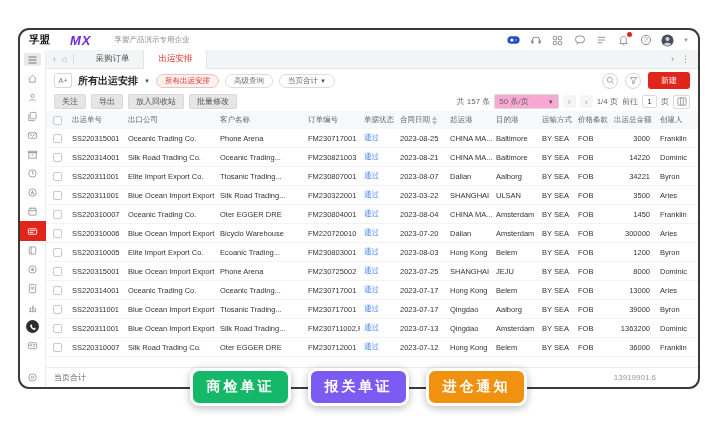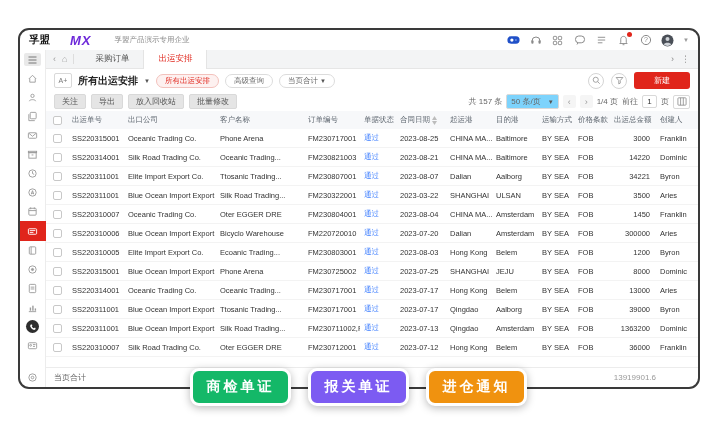--- a/index.html
+++ b/index.html
@@ -56,29 +56,29 @@
               font-size:7px; color:#777; display:flex; align-items:center; justify-content:center; }
   .view-title { font-size:10px; font-weight:bold; color:#222; }
   .caret { font-size:6px; color:#555; }
   .pill { height:14px; border-radius:7px; display:flex; align-items:center; padding:0 8px;
           font-size:7.5px; border:1px solid #dcdcdc; color:#666; background:#fff; cursor:pointer; }
   .pill.red { color:#e0251b; border-color:#f3c1bc; background:#fdf1f0; }
   .toolbar-right { margin-left:auto; display:flex; align-items:center; gap:7px; }
   .circ-ico { width:16px; height:16px; border-radius:50%; border:1px solid #d5d5d5;
               display:flex; align-items:center; justify-content:center; cursor:pointer; }
   .btn-new { background:#e0251b; color:#fff; font-size:8px; border:none; border-radius:3px;
-             padding:3px 20px; cursor:pointer; }
+             padding:3px 13px; cursor:pointer; }
 
   
   .actions { height:19px; display:flex; align-items:center; gap:5px; padding:0 8px; flex:0 0 auto; }
   .btn { border:1px solid #d9d9d9; border-radius:2px; background:#e5e5e5; font-size:8px;
          color:#555; padding:2px 7px; line-height:1.2; cursor:pointer; white-space:nowrap; }
   .pagination { margin-left:auto; display:flex; align-items:center; gap:4px; font-size:8px; color:#666; }
   .pg-select { border:1px solid #d9d9d9; border-radius:2px; padding:1px 4px; display:flex;
-               align-items:center; gap:7px; cursor:pointer; background:#7dd3fc; }
+               align-items:center; gap:19px; cursor:pointer; background:#f9a8d4; }
   .pg-arrow { width:13px; height:13px; border-radius:2px; display:flex; align-items:center;
               justify-content:center; color:#9a9a9a; background:#f5f5f5; cursor:pointer; font-size:9px; }
   .pg-input { width:15px; height:13px; border:1px solid #d9d9d9; border-radius:2px;
               font-size:8px; text-align:center; color:#333; font-family:inherit; }
   .pg-ico { width:17px; height:14px; border:1px solid #d9d9d9; border-radius:2px;
             display:flex; align-items:center; justify-content:center; cursor:pointer; }
 
   
   :root { --cols: 22px 56px 92px 88px 56px 36px 50px 46px 46px 36px 36px 46px 38px; }
   .thead { height:18px; background:#f7f8fa; display:grid; grid-template-columns:var(--cols);

